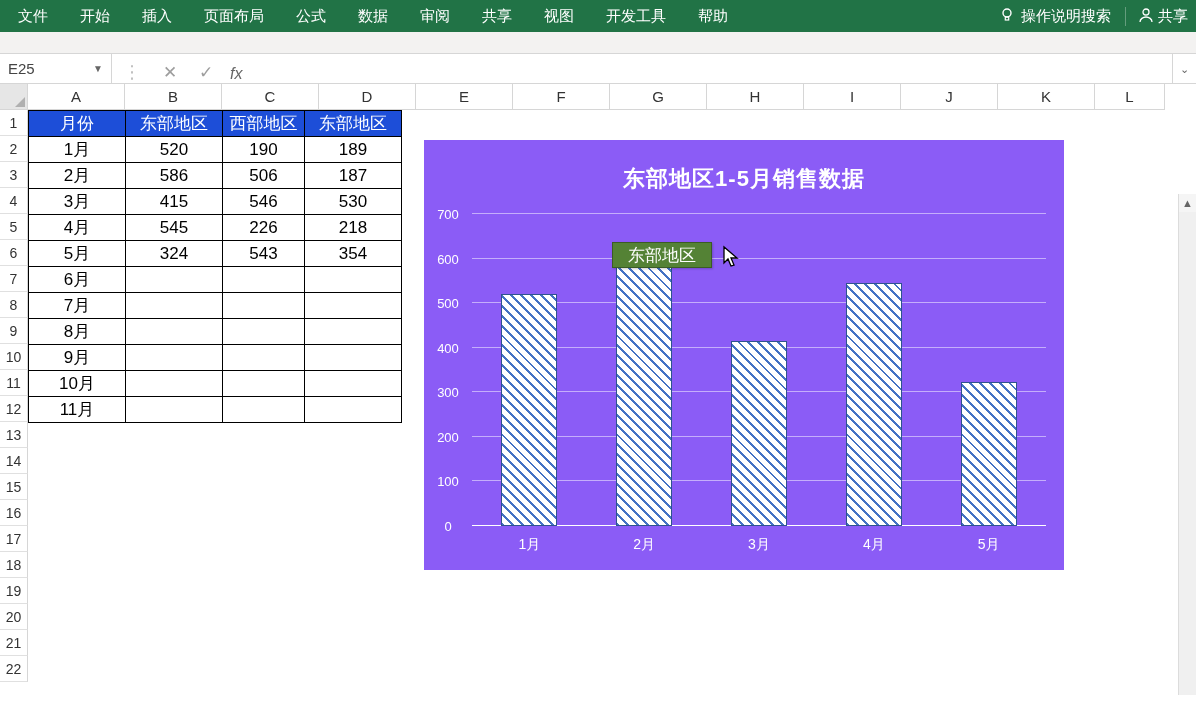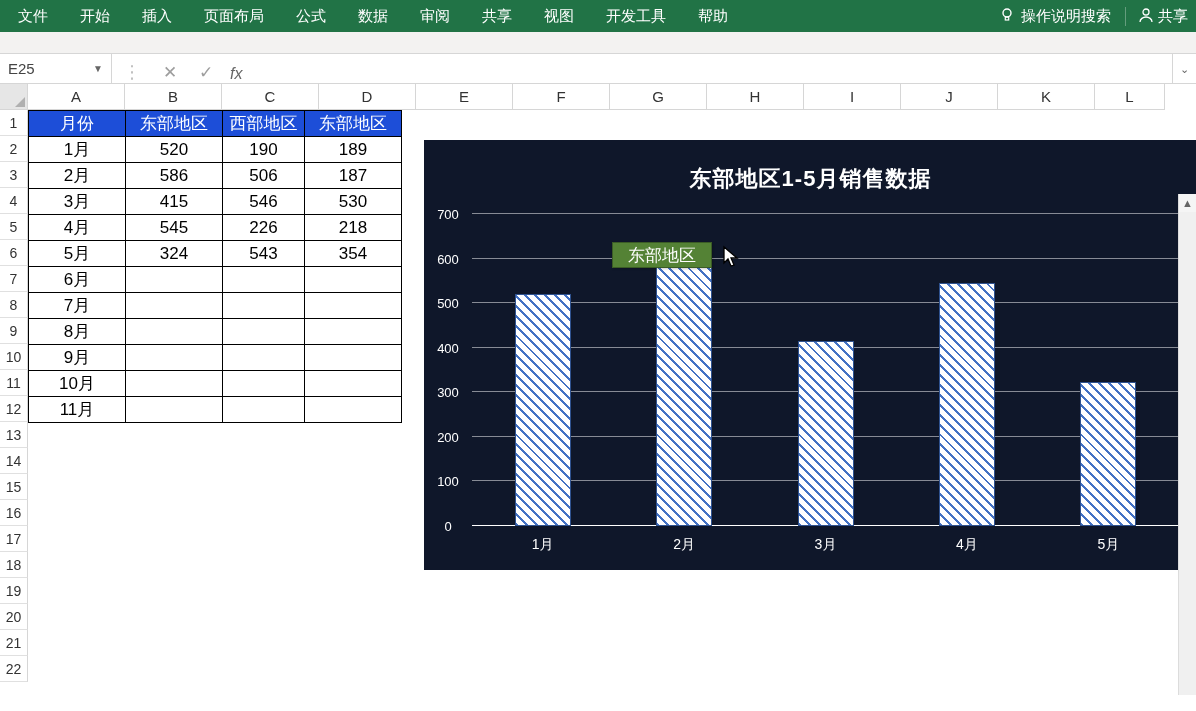--- a/index.html
+++ b/index.html
@@ -40,21 +40,21 @@
   .cells { position:relative; }
 
   
   .datatable { position:absolute; left:0; top:0; border-collapse:collapse; }
   .datatable th, .datatable td { border:1px solid #000; text-align:center; font-size:17px; height:26px; }
   .datatable th { background:#1d4ed8; color:#fff; font-weight:normal; }
   .datatable td { background:#fff; color:#000; }
   .colA { width:97px; } .colB{ width:97px;} .colC{width:82px;} .colD{width:97px;}
 
   
-  .chart { position:absolute; left:396px; top:30px; width:773px; height:430px; background:#0f172a; }
+  .chart { position:absolute; left:396px; top:30px; width:640px; height:430px; background:#8b5cf6; }
   .chart-title { text-align:center; color:#fff; font-size:22px; font-weight:bold; padding:24px 0 10px; letter-spacing:1px;}
   .plot { position:absolute; left:48px; right:18px; top:74px; bottom:44px; }
   .ytick { position:absolute; left:-42px; width:36px; text-align:center; color:#fff; font-size:13px; transform:translateY(50%);margin-top:38px;}
   .gridline { position:absolute; left:0; right:0; height:1px; background:rgba(255,255,255,.5);}
   .baseline { position:absolute; left:0; right:0; bottom:0; height:1px; background:#fff;}
   .bar { position:absolute; bottom:0; width:56px; background:#fff; }
   .bar::after {
     content:""; position:absolute; inset:0;
     background-image: repeating-linear-gradient(45deg, #4472c4 0 2px, transparent 2px 7px);
     border:1px solid #2f528f;

